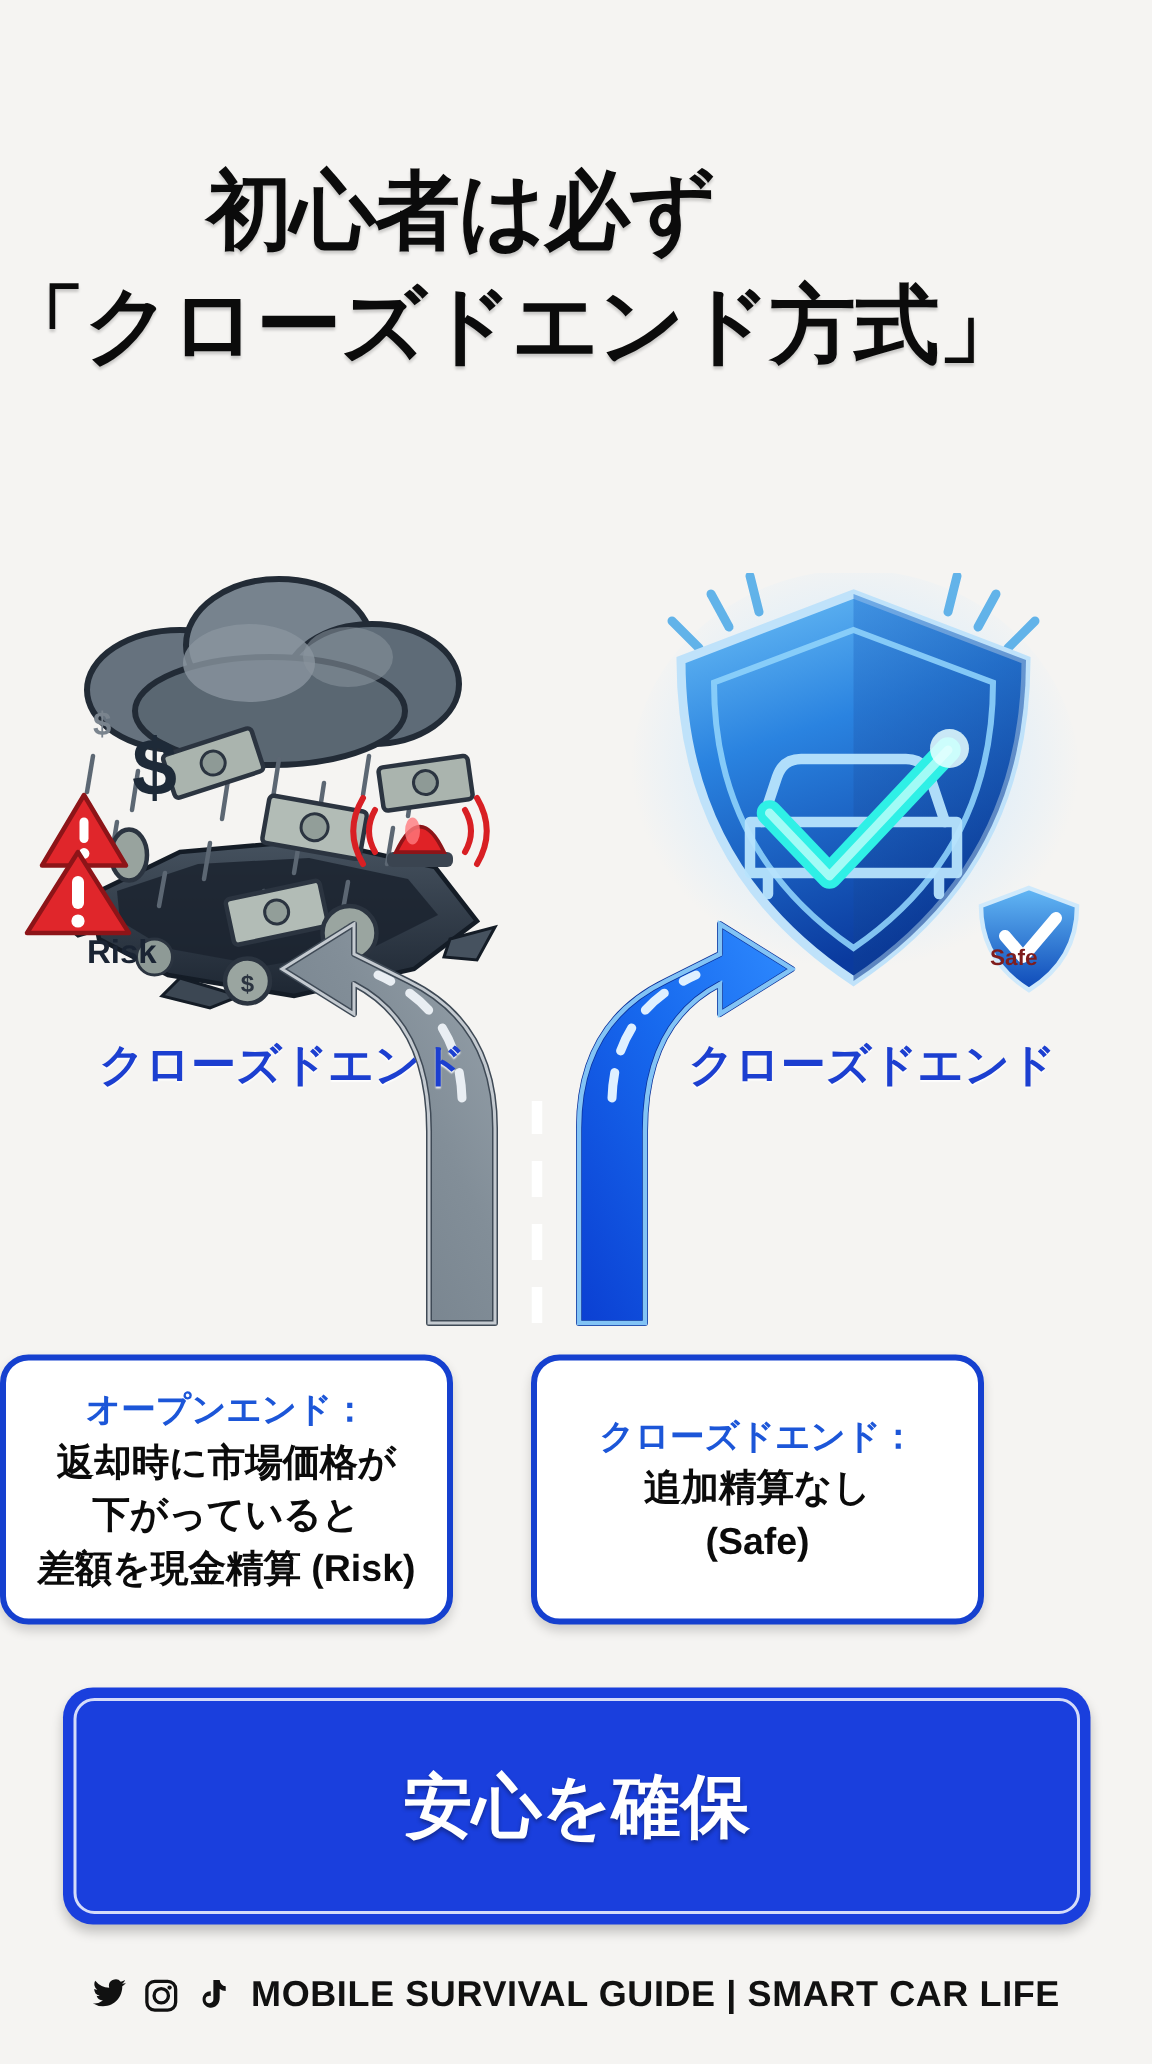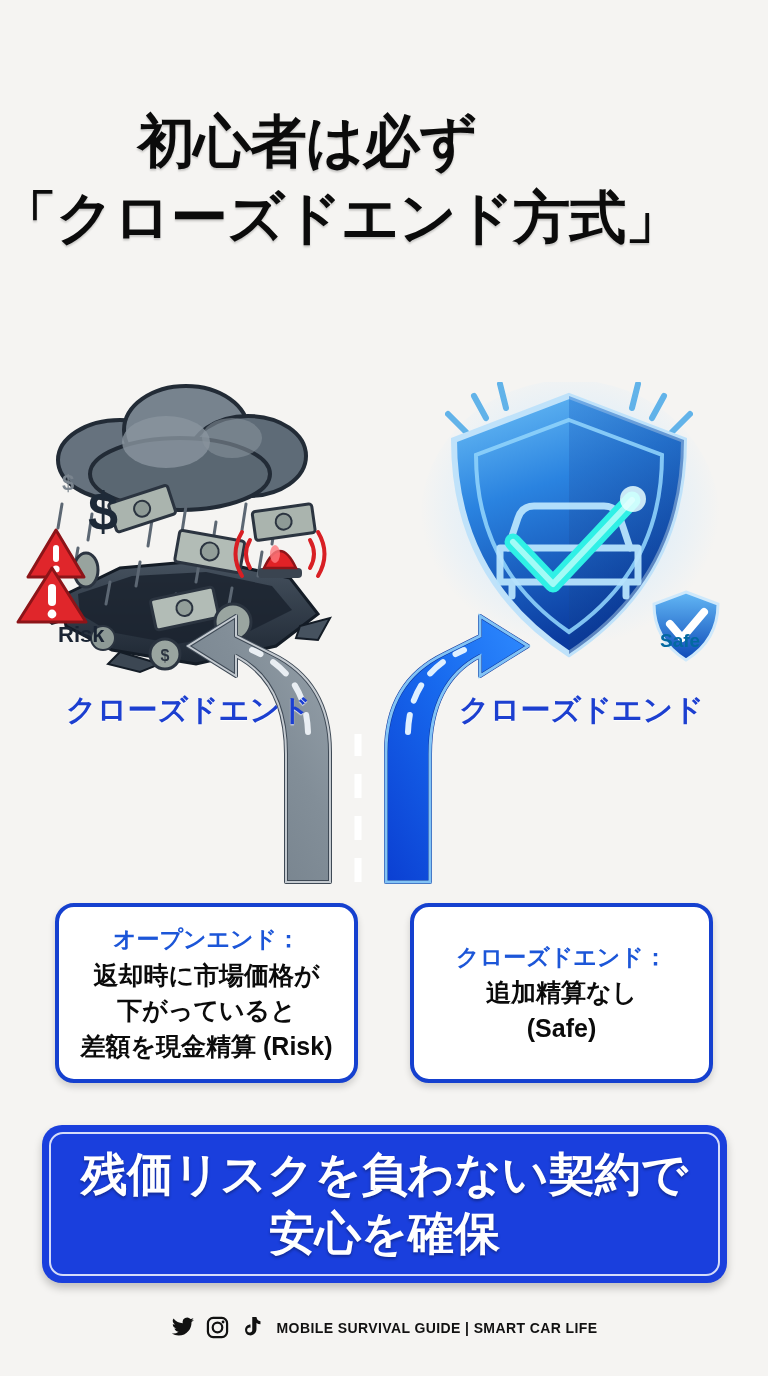--- a/index.html
+++ b/index.html
@@ -45,27 +45,27 @@
   }
   .side-label.left  { left:66px;  top:690px; }
   .side-label.right { right:64px; top:690px; }
 
   .tag-risk {
     position:absolute; left:58px; top:622px;
     font-size:22px; font-weight:bold; color:#1a2433;
   }
   .tag-safe {
     position:absolute; left:660px; top:630px;
-    font-size:19px; font-weight:bold; color:#0369a1;
+    font-size:15px; font-weight:bold; color:#7f1d1d;
   }
 
   
   .boxes {
     position:absolute; top:903px; left:0;
-    width:768px;
+    width:656px;
     display:flex; justify-content:center; gap:52px;
   }
   .info-box {
     width:303px; min-height:180px;
     background:#ffffff;
     border:4px solid #1540cf;
     border-radius:19px;
     box-shadow:0 4px 7px rgba(0,0,0,.16);
     display:flex; flex-direction:column;
     align-items:center; justify-content:center;
@@ -113,21 +113,21 @@
   }
   .cta-line { display:block; white-space:nowrap; }
 
   
   .footer {
     position:absolute; top:1316px; left:0; width:768px;
     display:flex; align-items:center; justify-content:center; gap:11px;
   }
   .footer svg { display:block; }
   .footer-text {
-    font-size:14px;
+    font-size:24px;
     font-weight:bold;
     letter-spacing:.4px;
     color:#111111;
     margin-left:5px;
     white-space:nowrap;
   }
 </style>
 </head>
 <body>
 
@@ -329,21 +329,20 @@
     <div class="info-box">
       <div class="box-head">クローズドエンド：</div>
       <div class="box-line">追加精算なし</div>
       <div class="box-line">(Safe)</div>
     </div>
   </div>
 
   <div class="cta">
     <div class="cta-inner"></div>
     <div class="cta-text">
-      <span class="cta-line">残価リスクを負わない契約で</span>
       <span class="cta-line">安心を確保</span>
     </div>
   </div>
 
   <div class="footer">
     <span>
       <svg width="24" height="22" viewBox="0 0 24 22" xmlns="http://www.w3.org/2000/svg">
         <path d="M23 2.8a9 9 0 0 1-2.6.72A4.5 4.5 0 0 0 22.4.99a9 9 0 0 1-2.86 1.1A4.5 4.5 0 0 0 11.8 6.2 12.8 12.8 0 0 1 2.5 1.5a4.5 4.5 0 0 0 1.4 6A4.4 4.4 0 0 1 1.8 7v.06a4.5 4.5 0 0 0 3.6 4.4 4.5 4.5 0 0 1-2 .08 4.5 4.5 0 0 0 4.2 3.12A9 9 0 0 1 .8 16.5a12.7 12.7 0 0 0 6.9 2c8.3 0 12.8-6.9 12.8-12.8v-.58A9.2 9.2 0 0 0 23 2.8z" fill="#111111"></path>
       </svg>
     </span>

